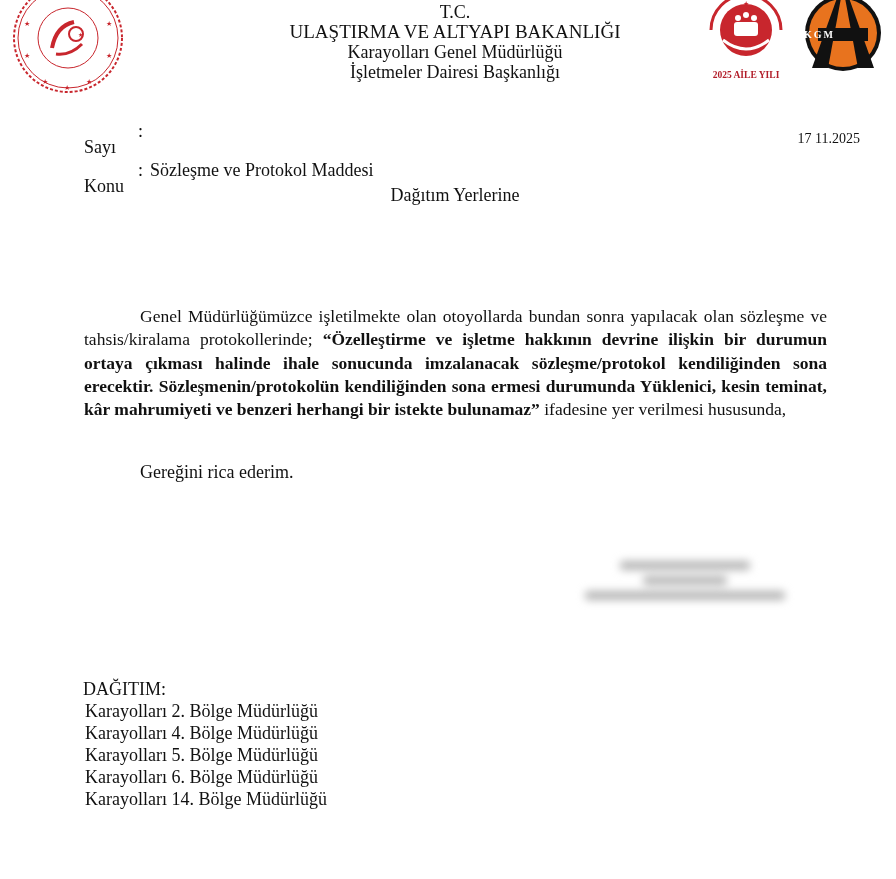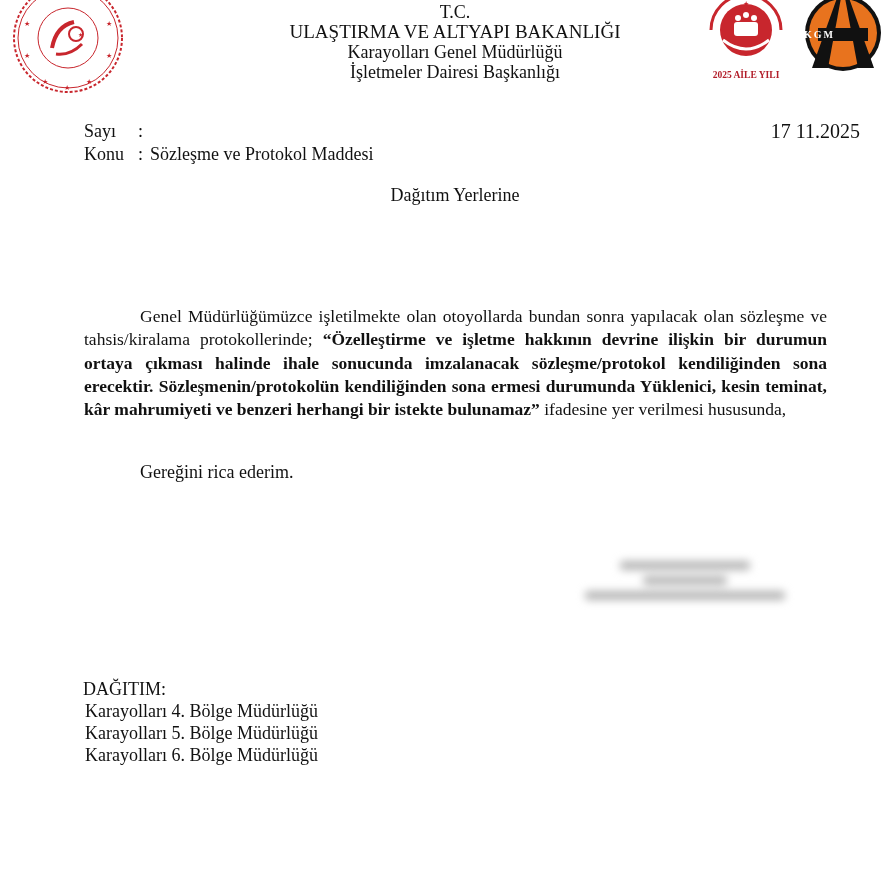--- a/index.html
+++ b/index.html
@@ -7,22 +7,22 @@
          font-family:"Liberation Serif", "DejaVu Serif", serif; color:#111; }
   .abs { position:absolute; }
   .logo-left { left:12px; top:-18px; width:112px; height:112px; }
   .logo-aile { left:703px; top:-6px; width:86px; height:96px; }
   .logo-kgm { left:804px; top:-6px; width:78px; height:78px; }
   .header { left:0; width:910px; text-align:center; font-size:18px; line-height:20px; top:2px; }
   .header div { white-space:nowrap; }
   .header .ministry { font-size:19px; }
   .meta { left:84px; top:120px; font-size:18px; line-height:23px; }
   .meta .row { display:flex; }
-  .meta .lbl { width:54px; }
-  .date { right:36px; top:120px; font-size:20px;margin-left:22px; }
+  .meta .lbl { width:54px;margin-top:16px; }
+  .date { right:36px; top:131px; font-size:14px;margin-left:22px; }
   .dist-title { left:0; width:910px; text-align:center; top:185px; font-size:18px; }
   .body-para { left:84px; width:743px; top:305px; font-size:17.5px; line-height:23.3px; text-align:justify; }
   .body-para .indent { display:inline-block; width:56px; }
   .body-para b { font-weight:bold; }
   .closing { left:140px; top:462px; font-size:18px; }
   .sig { left:580px; top:555px; width:210px; height:65px; filter:blur(4px); }
   .sig div { background:#b5b5b5; height:9px; margin:6px auto; border-radius:4px; }
   .dagitim { left:83px; top:678px; font-size:18px; line-height:22px; }
   .dagitim .item { padding-left:2px; }
 </style>
@@ -105,16 +105,18 @@
 <div class="abs closing">Gereğini rica ederim.</div>
 
 <div class="abs sig">
   <div style="width:62%"></div>
   <div style="width:40%"></div>
   <div style="width:95%"></div>
 </div>
 
 <div class="abs dagitim">
   <div>DAĞITIM:</div>
+  <div class="item">Karayolları 2. Bölge Müdürlüğü</div>
   <div class="item">Karayolları 4. Bölge Müdürlüğü</div>
   <div class="item">Karayolları 5. Bölge Müdürlüğü</div>
   <div class="item">Karayolları 6. Bölge Müdürlüğü</div>
+  <div class="item">Karayolları 14. Bölge Müdürlüğü</div>
 </div>
 
 </body></html>

